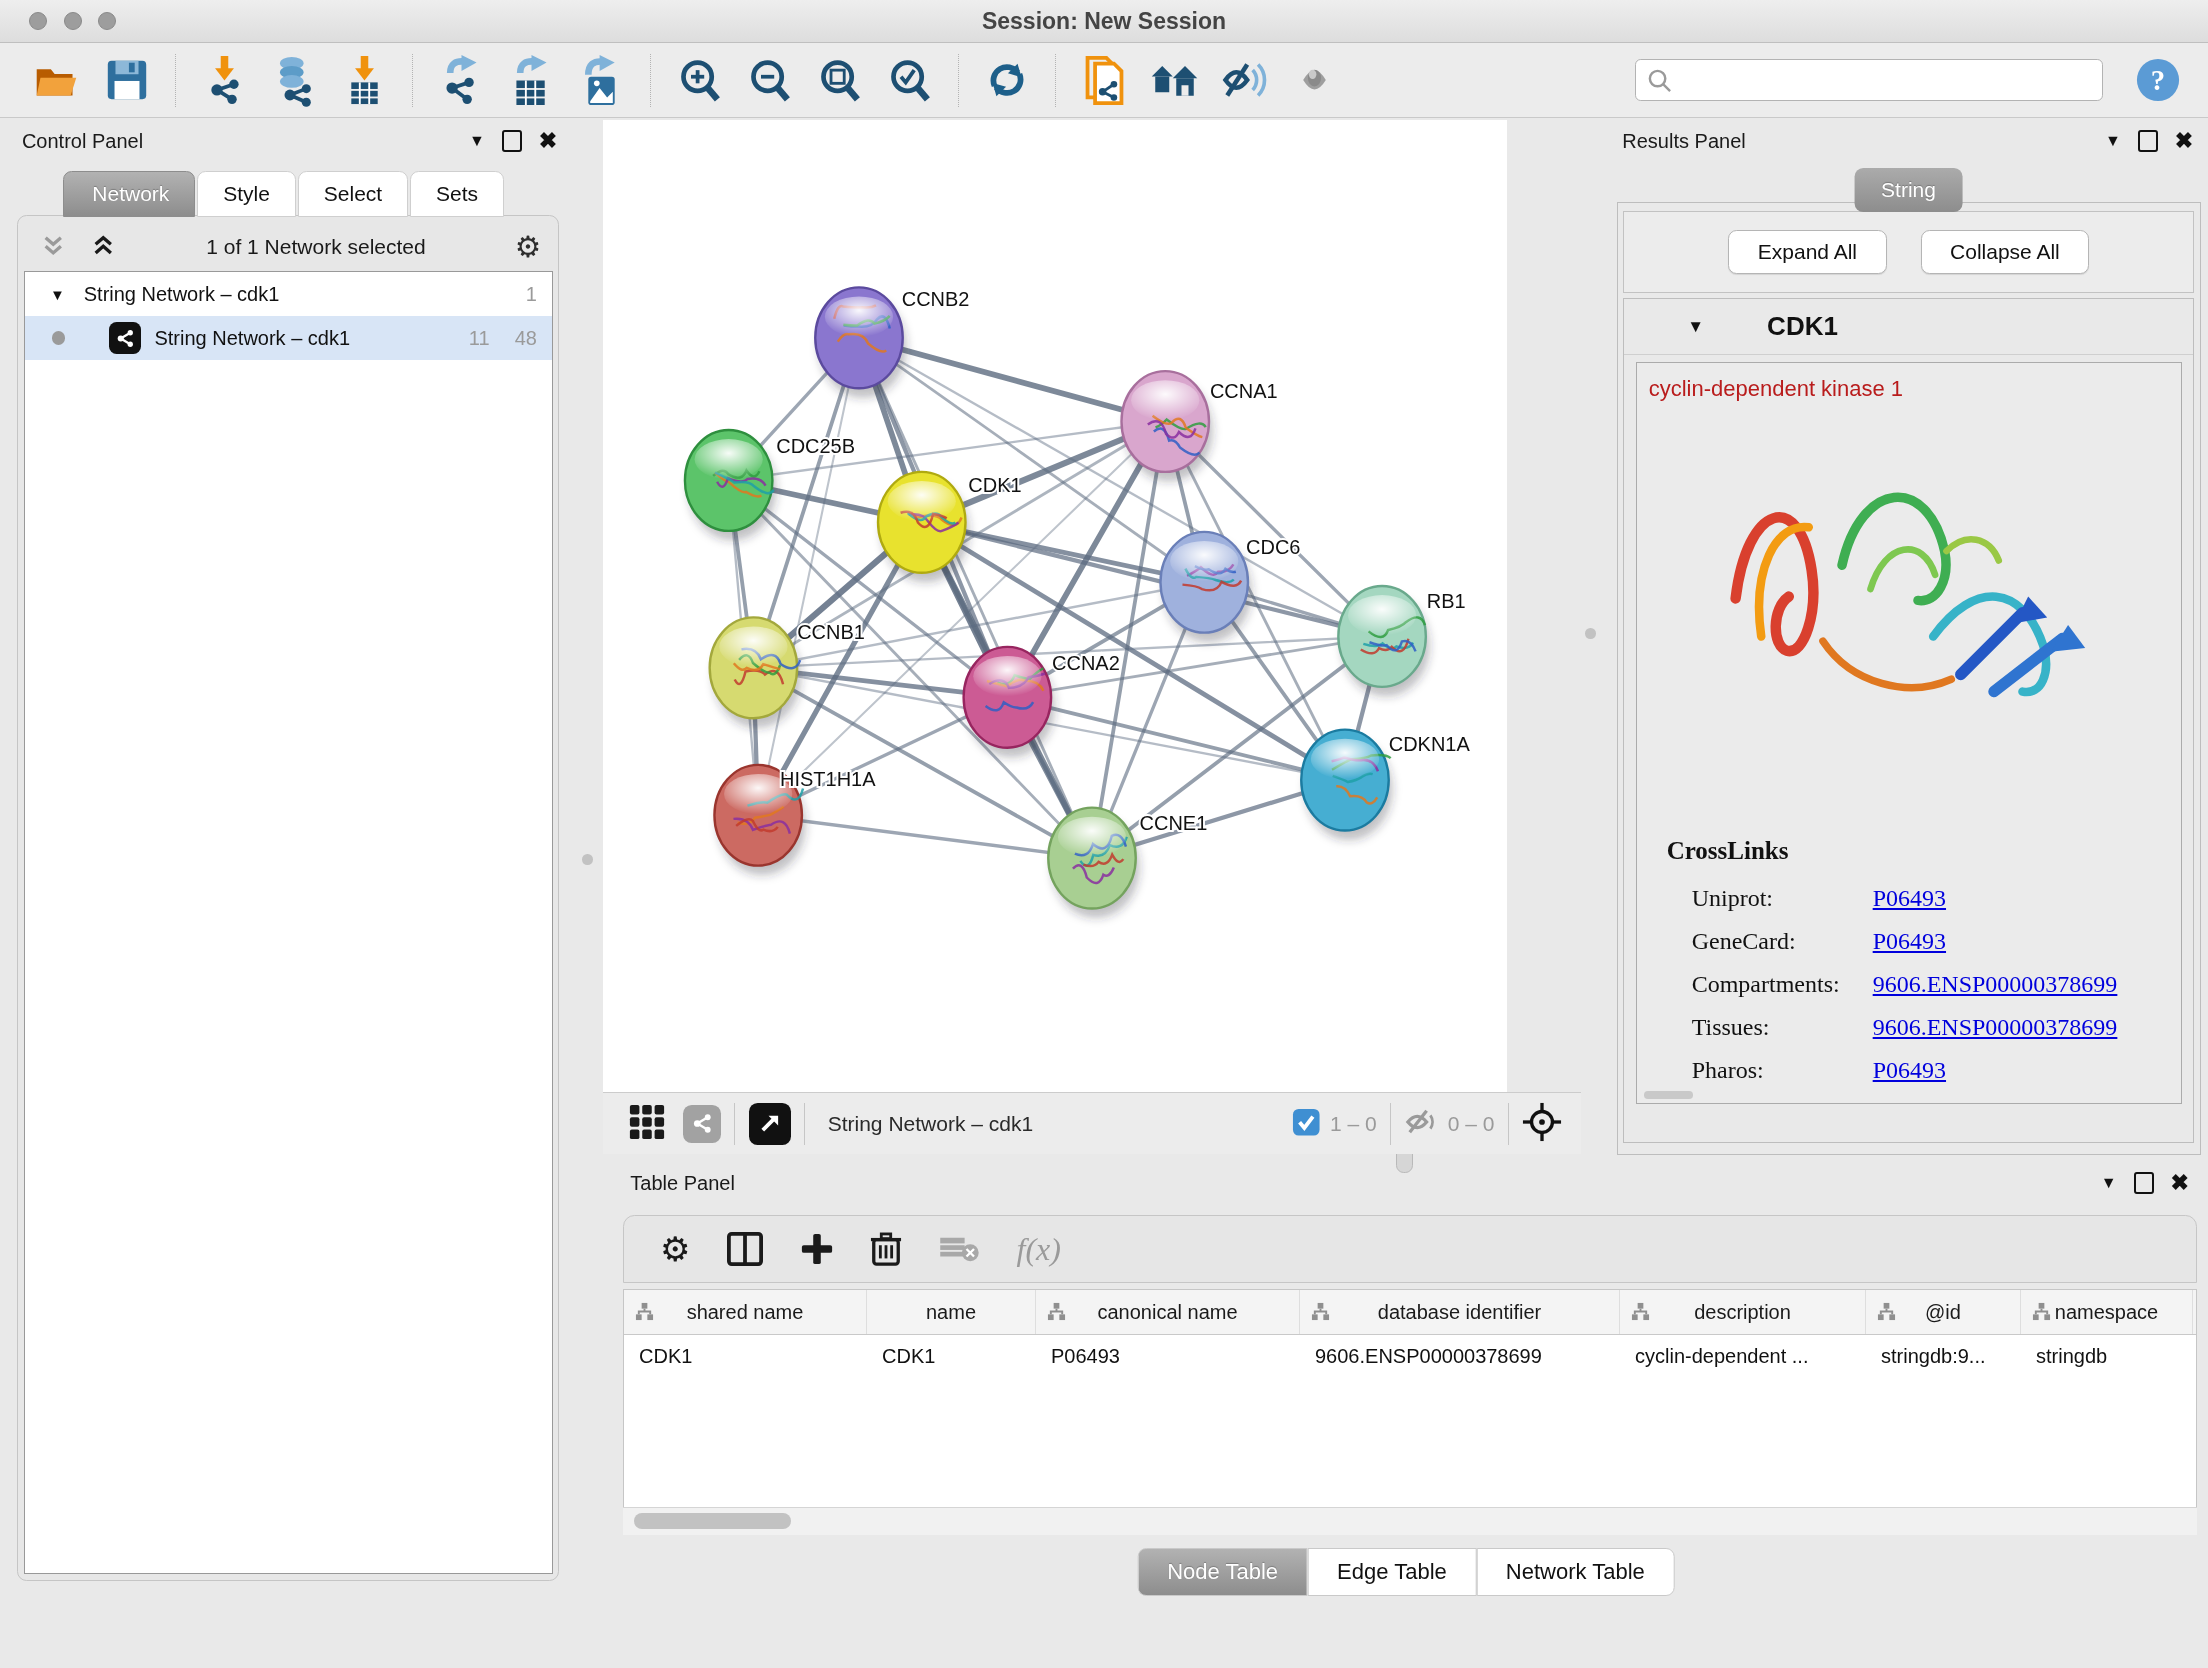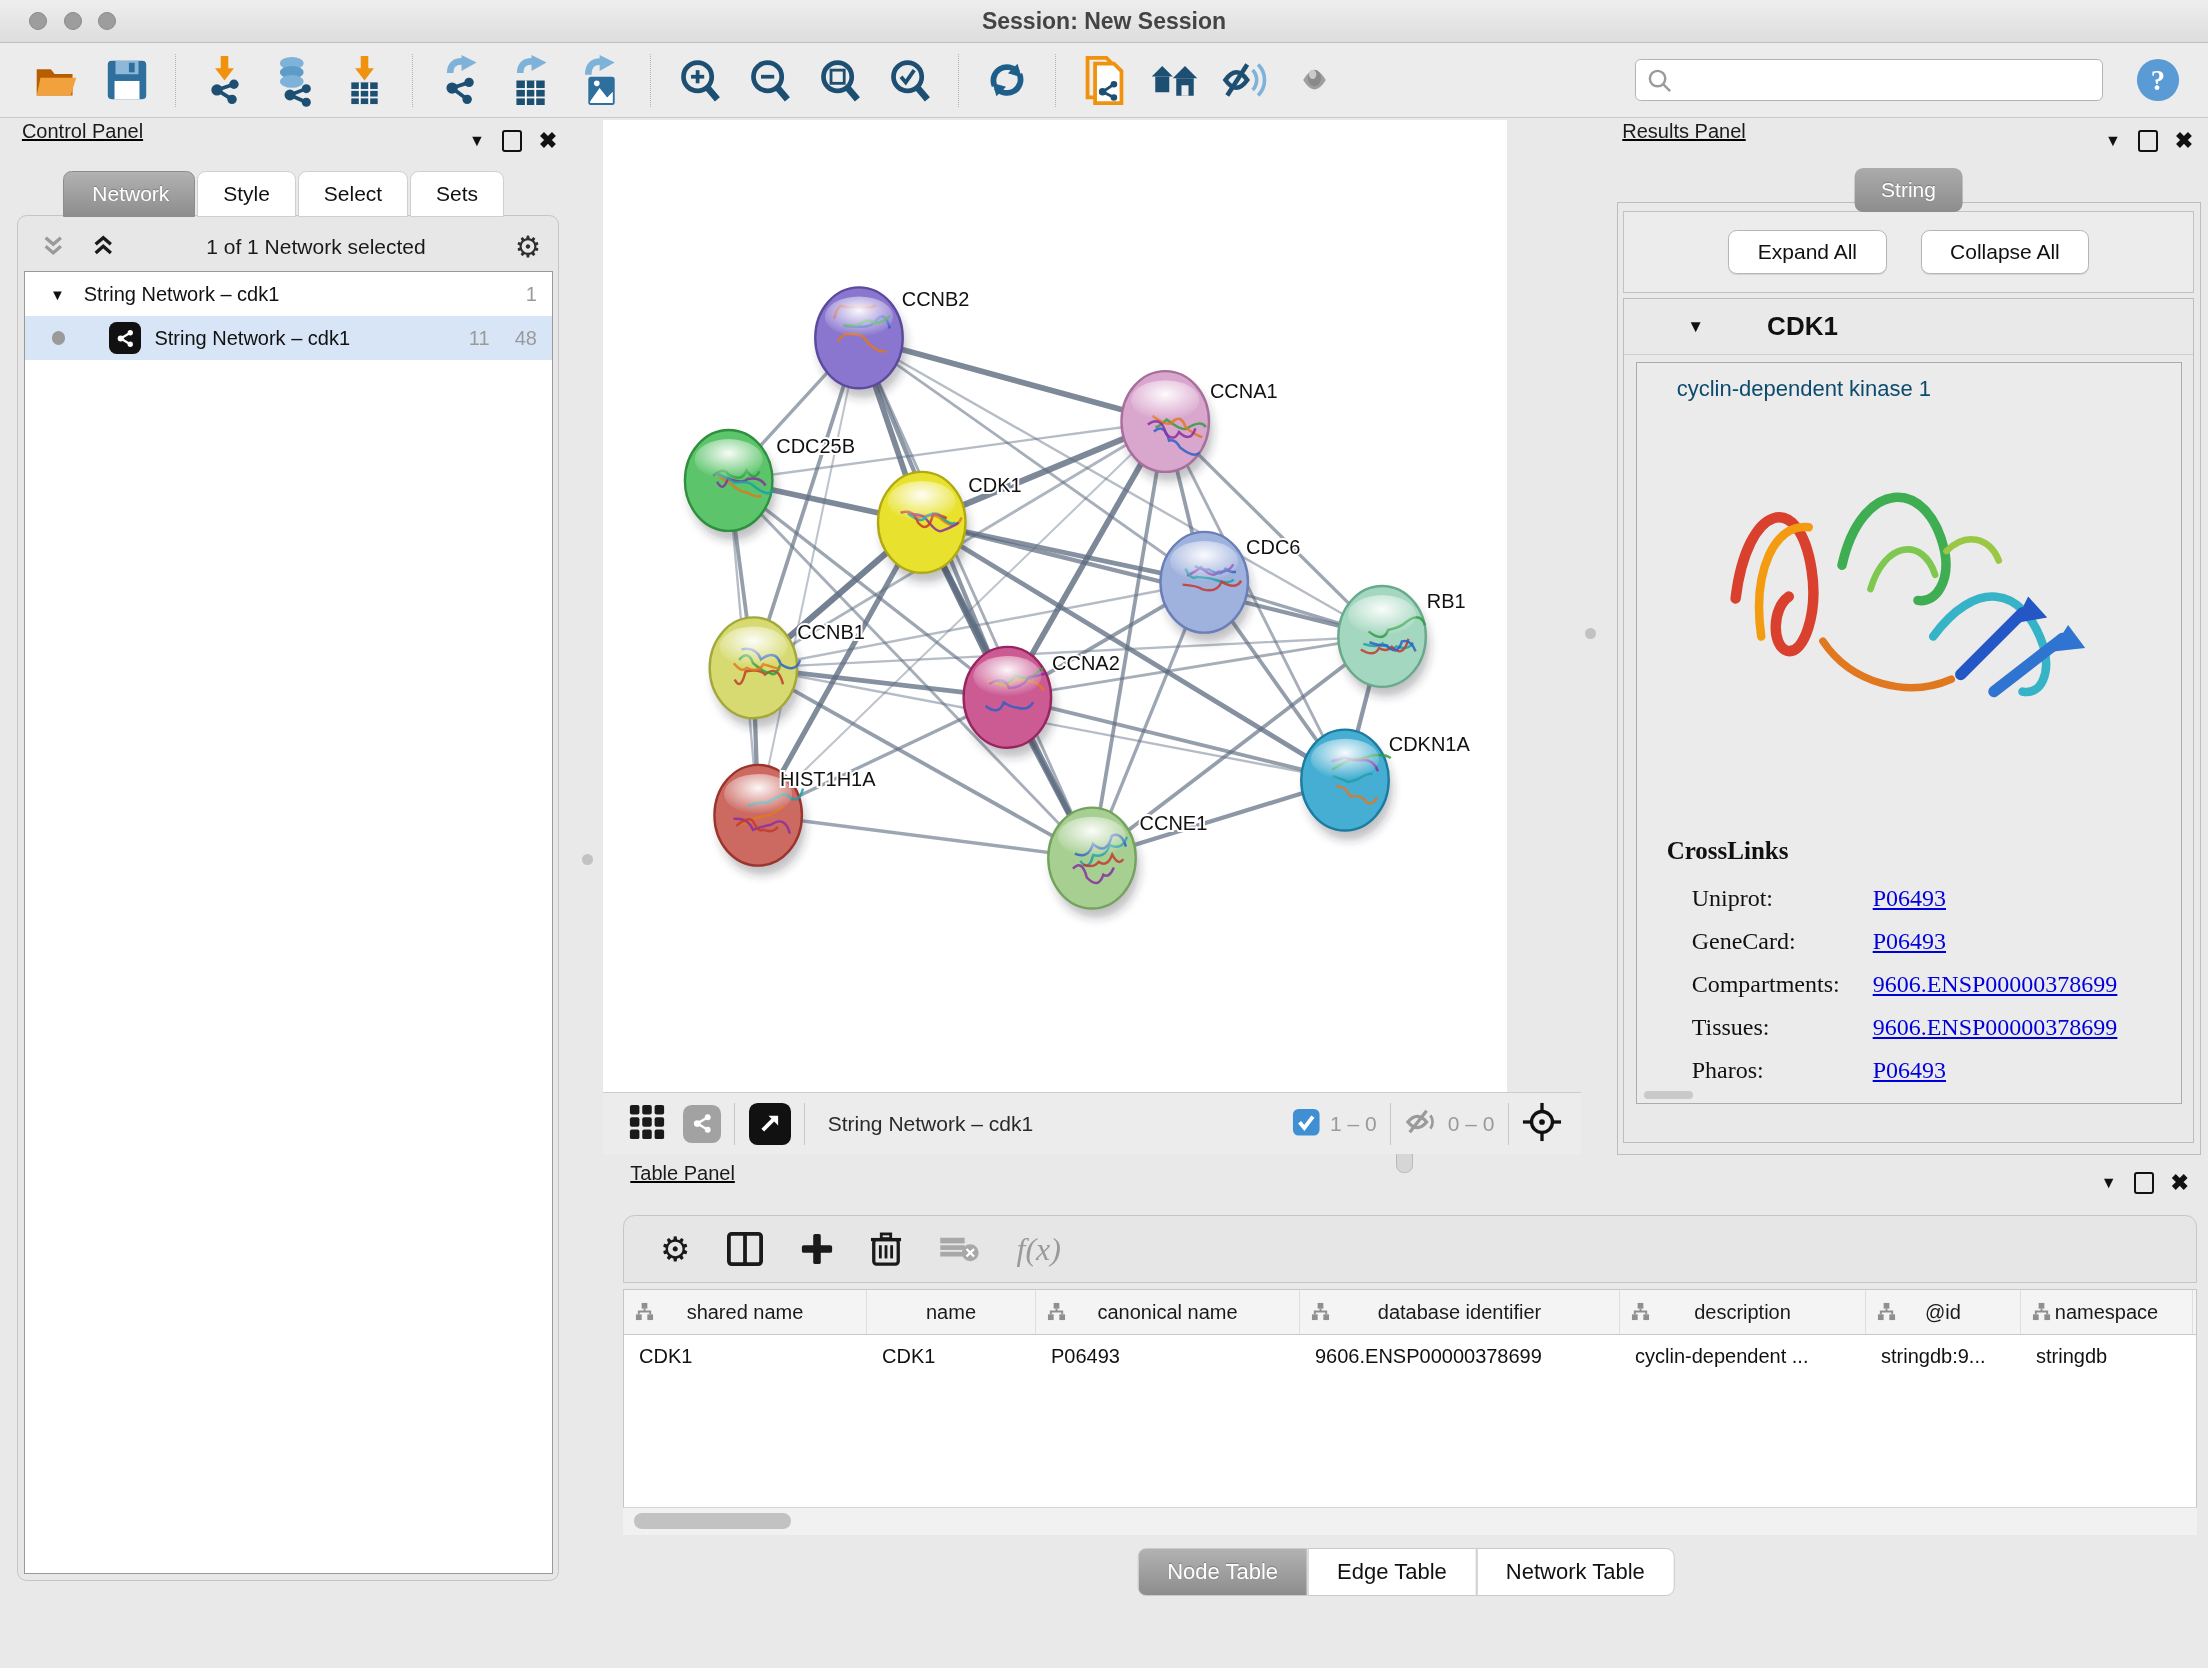--- a/index.html
+++ b/index.html
@@ -15,21 +15,21 @@
   .toolbar{position:absolute;left:0;top:43px;width:2208px;height:75px;background:#ececec;
     border-bottom:1px solid #c9c9c9;display:flex;align-items:center;padding:0;box-sizing:border-box;}
   .tbicon{width:49px;height:53px;margin:0 10.5px;display:flex;align-items:center;justify-content:center;}
   .tbicon:first-child{margin-left:32px;}
   .tb-sep{width:0;height:53px;border-left:1.9px dotted #b3b3b3;margin:0 13.3px;}
   .searchbox{margin-left:auto;width:468px;height:42px;background:#fff;border:1px solid #b3b3b3;
     border-radius:5.7px;display:flex;align-items:center;padding:0 9.5px;box-sizing:border-box;}
   .searchbox input{border:none;outline:none;flex:1;font-size:20px;height:34px;font-family:"Liberation Sans",sans-serif;background:transparent;}
   .help{width:46px;height:46px;margin:0 27px 0 32px;}
   
-  .phead{position:absolute;height:42px;display:flex;text-decoration:underline;}
+  .phead{position:absolute;height:42px;display:flex;align-items:center;}
   .phead .ph-title{font-size:20px;color:#1a1a1a;}
   .ph-controls{position:absolute;right:13.3px;top:0;height:42px;display:flex;align-items:center;gap:17px;}
   .ph-tri{font-size:16px;color:#111;}
   .ph-float{width:16px;height:18px;border:2.4px solid #111;border-radius:2.9px;}
   .ph-close{font-size:22px;font-weight:bold;color:#111;line-height:1;}
   
   .cpanel{position:absolute;left:14.3px;top:120px;width:549px;height:1459px;}
   .tabs-row{position:absolute;left:49px;top:51px;height:48px;display:flex;z-index:3;}
   .ctab{height:44px;padding:0 25px;display:flex;align-items:center;justify-content:center;
     font-size:21px;background:#fff;border:1px solid #cfcfcf;border-radius:8.6px 8.6px 0 0;margin-right:1.9px;color:#111;}
@@ -68,21 +68,21 @@
   .rcontainer{position:absolute;left:7.6px;top:82px;width:582px;height:951px;background:#e9e9e9;border:1px solid #bdbdbd;}
   .expandbox{position:absolute;left:5.7px;top:7.6px;width:569px;height:80px;background:#ececec;border:1px solid #c2c2c2;
     display:flex;align-items:center;justify-content:center;gap:34px;}
   .rbtn{height:42px;padding:0 28.5px;background:#fff;border:1px solid #b5b5b5;border-radius:8.6px;
     font-size:21px;color:#111;display:flex;align-items:center;box-shadow:0 1px 1px rgba(0,0,0,.1);}
   .cdkbox{position:absolute;left:5.7px;top:95px;width:569px;height:843px;background:#e9e9e9;border:1px solid #bdbdbd;}
   .cdk-header{height:55px;display:flex;align-items:center;border-bottom:1px solid #cfcfcf;}
   .cdk-tri{margin-left:63px;font-size:17px;color:#111;}
   .cdk-name{margin-left:63px;font-size:26px;font-weight:bold;color:#111;}
   .innerbox{position:absolute;left:11.4px;top:63px;width:544px;height:740px;background:#ebebeb;border:1px solid #ababab;}
-  .desc{position:absolute;left:40px;top:13.3px;font-size:22px;color:#0c4a6e;}
+  .desc{position:absolute;left:12px;top:13.3px;font-size:22px;color:#b91c1c;}
   .protein{position:absolute;left:72px;top:74px;}
   .cl-title{position:absolute;left:30px;top:474px;font-family:"Liberation Serif",serif;font-weight:bold;font-size:25px;color:#111;}
   .cl-rows{position:absolute;left:0;top:514px;width:100%;}
   .cl-row{height:43px;display:flex;align-items:center;font-family:"Liberation Serif",serif;font-size:24px;}
   .cl-label{margin-left:55px;width:181px;color:#111;}
   .cl-link{color:#0000dd;text-decoration:underline;}
   .mini-thumb{position:absolute;left:7.6px;bottom:3.8px;width:49px;height:8.6px;background:#c9c9c9;border-radius:3.8px;}
   
   .tpanel-head{position:absolute;left:616px;top:1162px;width:1592px;height:42px;}
   .ttoolbar{position:absolute;left:623px;top:1215px;width:1574px;height:68px;background:#e6e6e6;

